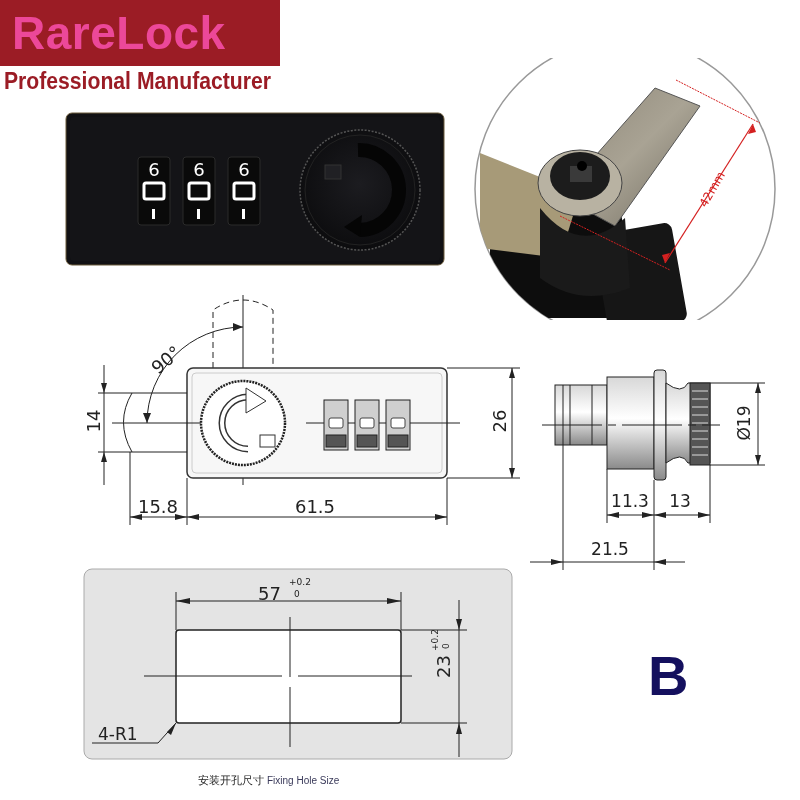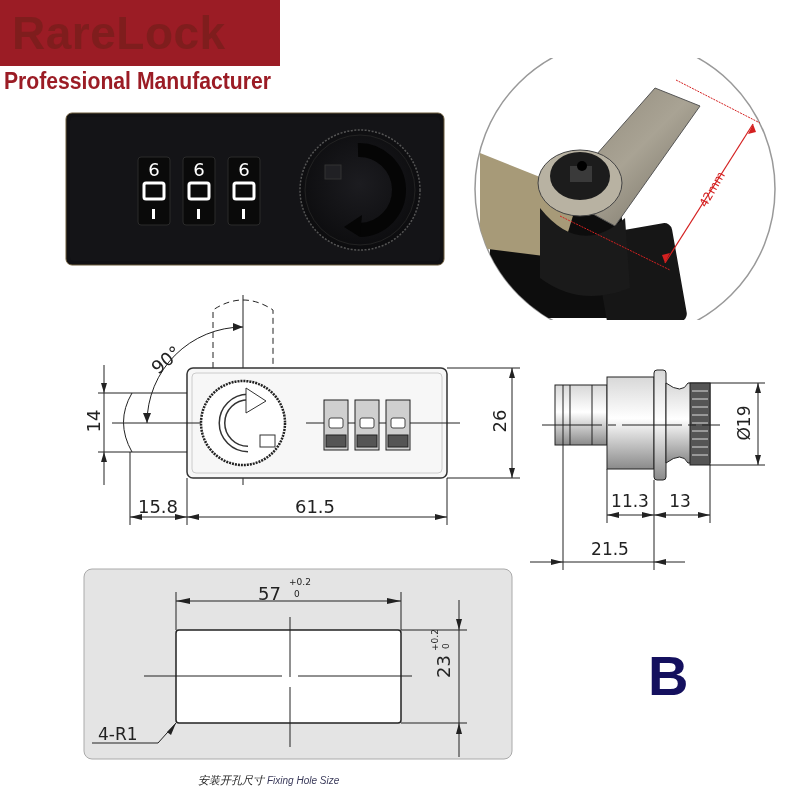--- a/index.html
+++ b/index.html
@@ -1,22 +1,22 @@
 <!DOCTYPE html>
 <html><head>
 <meta charset="utf-8">
 <style>
   html, body { margin:0; padding:0; background:#ffffff; }
   body { width:800px; height:800px; position:relative; overflow:hidden; font-family:"Liberation Sans", sans-serif; }
   .abs { position:absolute; }
   .brand-box { left:0; top:0; width:280px; height:66px; background:#9b1c25; }
-  .brand-name { left:12px; top:6px; color:#7f1d1d; font-size:46px; font-weight:bold; letter-spacing:0.5px; line-height:54px; font-family:"Liberation Sans", sans-serif; }
+  .brand-name { left:12px; top:6px; color:#ec4899; font-size:46px; font-weight:bold; letter-spacing:0.5px; line-height:54px; font-family:"Liberation Sans", sans-serif; }
   .brand-tag { left:4px; top:66px; color:#9b1c25; font-size:23px; font-weight:bold; line-height:30px; transform:scaleX(0.92); transform-origin:left; font-family:"Liberation Sans", sans-serif; }
   svg text { font-family:"DejaVu Sans", sans-serif; }
-  .caption { left:198px; top:773px; font-size:11px; color:#333;font-style:italic; }
+  .caption { left:198px; top:773px; font-size:11px; color:#333; }
   .caption .cn { font-size:11px; color:#222; }
   .caption .en { font-size:10px; color:#3a3a5a; margin-left:3px; }
   .variant { left:648px; top:648px; color:#14105e; font-size:56px; font-weight:bold; line-height:56px; font-family:"Liberation Sans", sans-serif; }
 </style>
 </head>
 <body>
 
 <div class="abs brand-box"></div>
 <div class="abs brand-name">RareLock</div>
 <div class="abs brand-tag">Professional Manufacturer</div>

